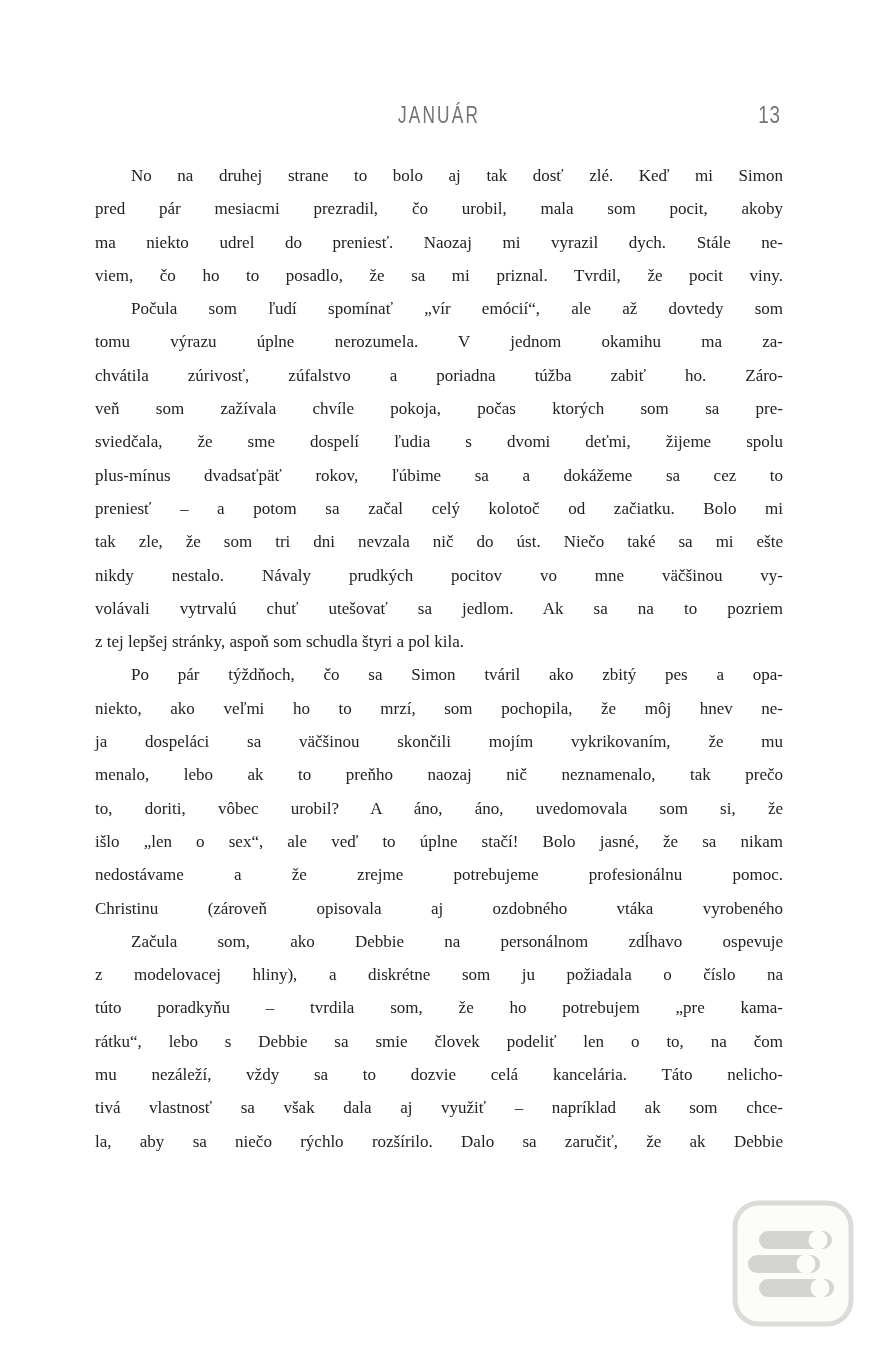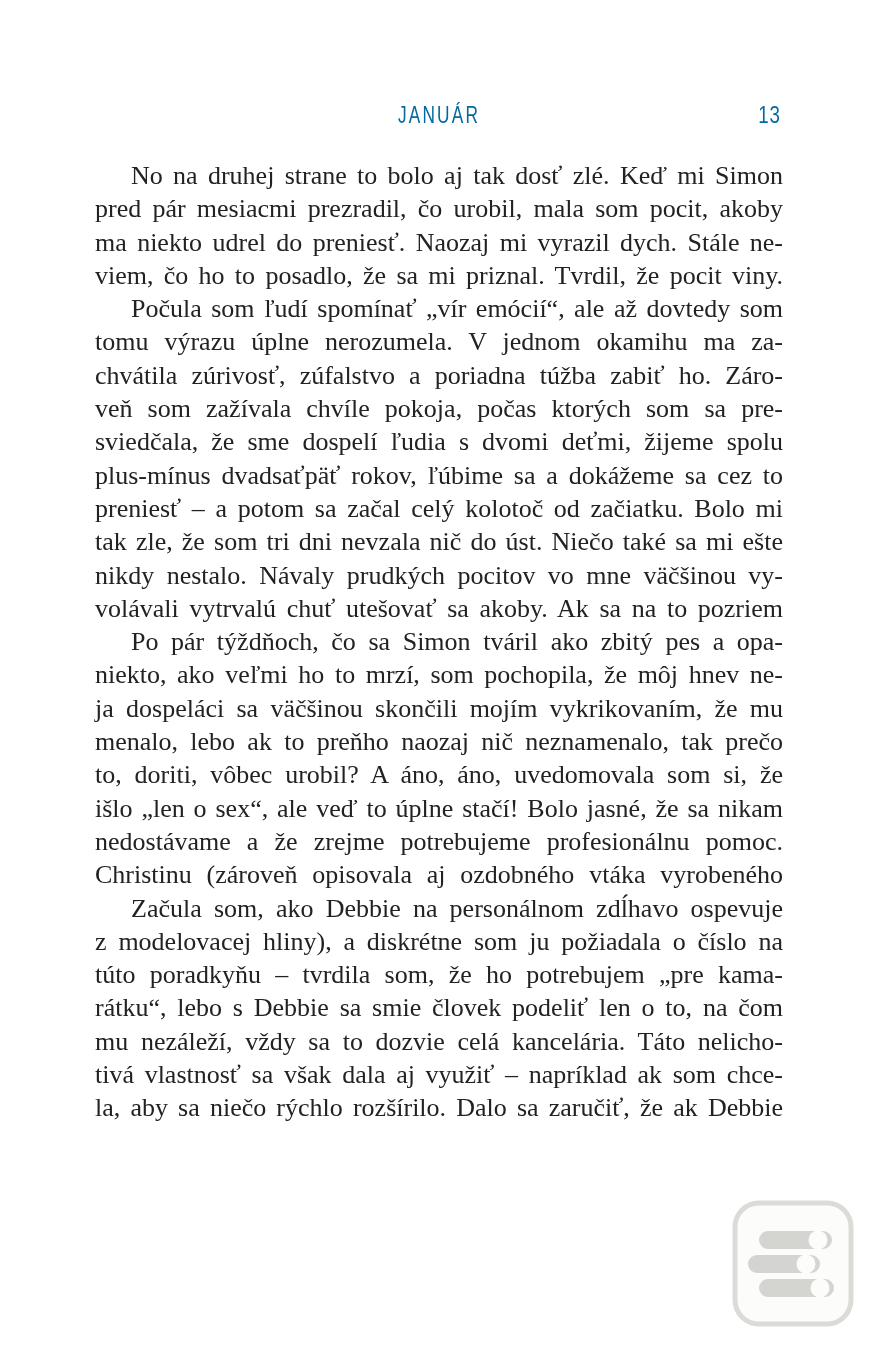--- a/index.html
+++ b/index.html
@@ -13,21 +13,21 @@
     position: relative;
     width: 879px; height: 1350px;
     background: #ffffff;
   }
   
   .running-head {
     position: absolute;
     left: 95px; top: 101px; width: 688px; height: 30px;
     display: flex; justify-content: center; align-items: flex-start;
     font-family: "Liberation Sans", sans-serif;
-    color: #0369a1;
+    color: #737373;
   }
   .head-title {
     display: inline-block;
     font-size: 24px; font-weight: 400;
     letter-spacing: 3px;
     transform: scaleX(0.72);
     transform-origin: center top;
     white-space: nowrap;
   }
   .page-num {
@@ -35,21 +35,21 @@
     display: inline-block;
     font-size: 24px; font-weight: 400;
     letter-spacing: 1px;
     transform: scaleX(0.78);
     transform-origin: right top;
   }
   
   .page-body {
     position: absolute;
     left: 95px; top: 159px; width: 688px;
-    font-size: 26px;
+    font-size: 17px;
     color: #222222;
     z-index: 1;
   }
   .para { margin: 0; }
   .line {
     height: 33.3px;
     line-height: 33.3px;
     text-align: justify;
     text-align-last: left;
     -moz-text-align-last: left;
@@ -109,21 +109,22 @@
       <div class="para">
         <div class="line just first">Počula som ľudí spomínať „vír emócií“, ale až dovtedy som</div>
         <div class="line just">tomu výrazu úplne nerozumela. V jednom okamihu ma za-</div>
         <div class="line just">chvátila zúrivosť, zúfalstvo a poriadna túžba zabiť ho. Záro-</div>
         <div class="line just">veň som zažívala chvíle pokoja, počas ktorých som sa pre-</div>
         <div class="line just">sviedčala, že sme dospelí ľudia s dvomi deťmi, žijeme spolu</div>
         <div class="line just">plus-mínus dvadsaťpäť rokov, ľúbime sa a dokážeme sa cez to</div>
         <div class="line just">preniesť – a potom sa začal celý kolotoč od začiatku. Bolo mi</div>
         <div class="line just">tak zle, že som tri dni nevzala nič do úst. Niečo také sa mi ešte</div>
         <div class="line just">nikdy nestalo. Návaly prudkých pocitov vo mne väčšinou vy-</div>
-        <div class="line just">volávali vytrvalú chuť utešovať sa akoby. Ak sa na to pozriem</div>
+        <div class="line just">volávali vytrvalú chuť utešovať sa jedlom. Ak sa na to pozriem</div>
+        <div class="line">z tej lepšej stránky, aspoň som schudla štyri a pol kila.</div>
       </div>
       <div class="para">
         <div class="line just first">Po pár týždňoch, čo sa Simon tváril ako zbitý pes a opa-</div>
         <div class="line just">niekto, ako veľmi ho to mrzí, som pochopila, že môj hnev ne-</div>
         <div class="line just">ja dospeláci sa väčšinou skončili mojím vykrikovaním, že mu</div>
         <div class="line just">menalo, lebo ak to preňho naozaj nič neznamenalo, tak prečo</div>
         <div class="line just">to, doriti, vôbec urobil? A áno, áno, uvedomovala som si, že</div>
         <div class="line just">išlo „len o sex“, ale veď to úplne stačí! Bolo jasné, že sa nikam</div>
         <div class="line just">nedostávame a že zrejme potrebujeme profesionálnu pomoc.</div>
       </div>

